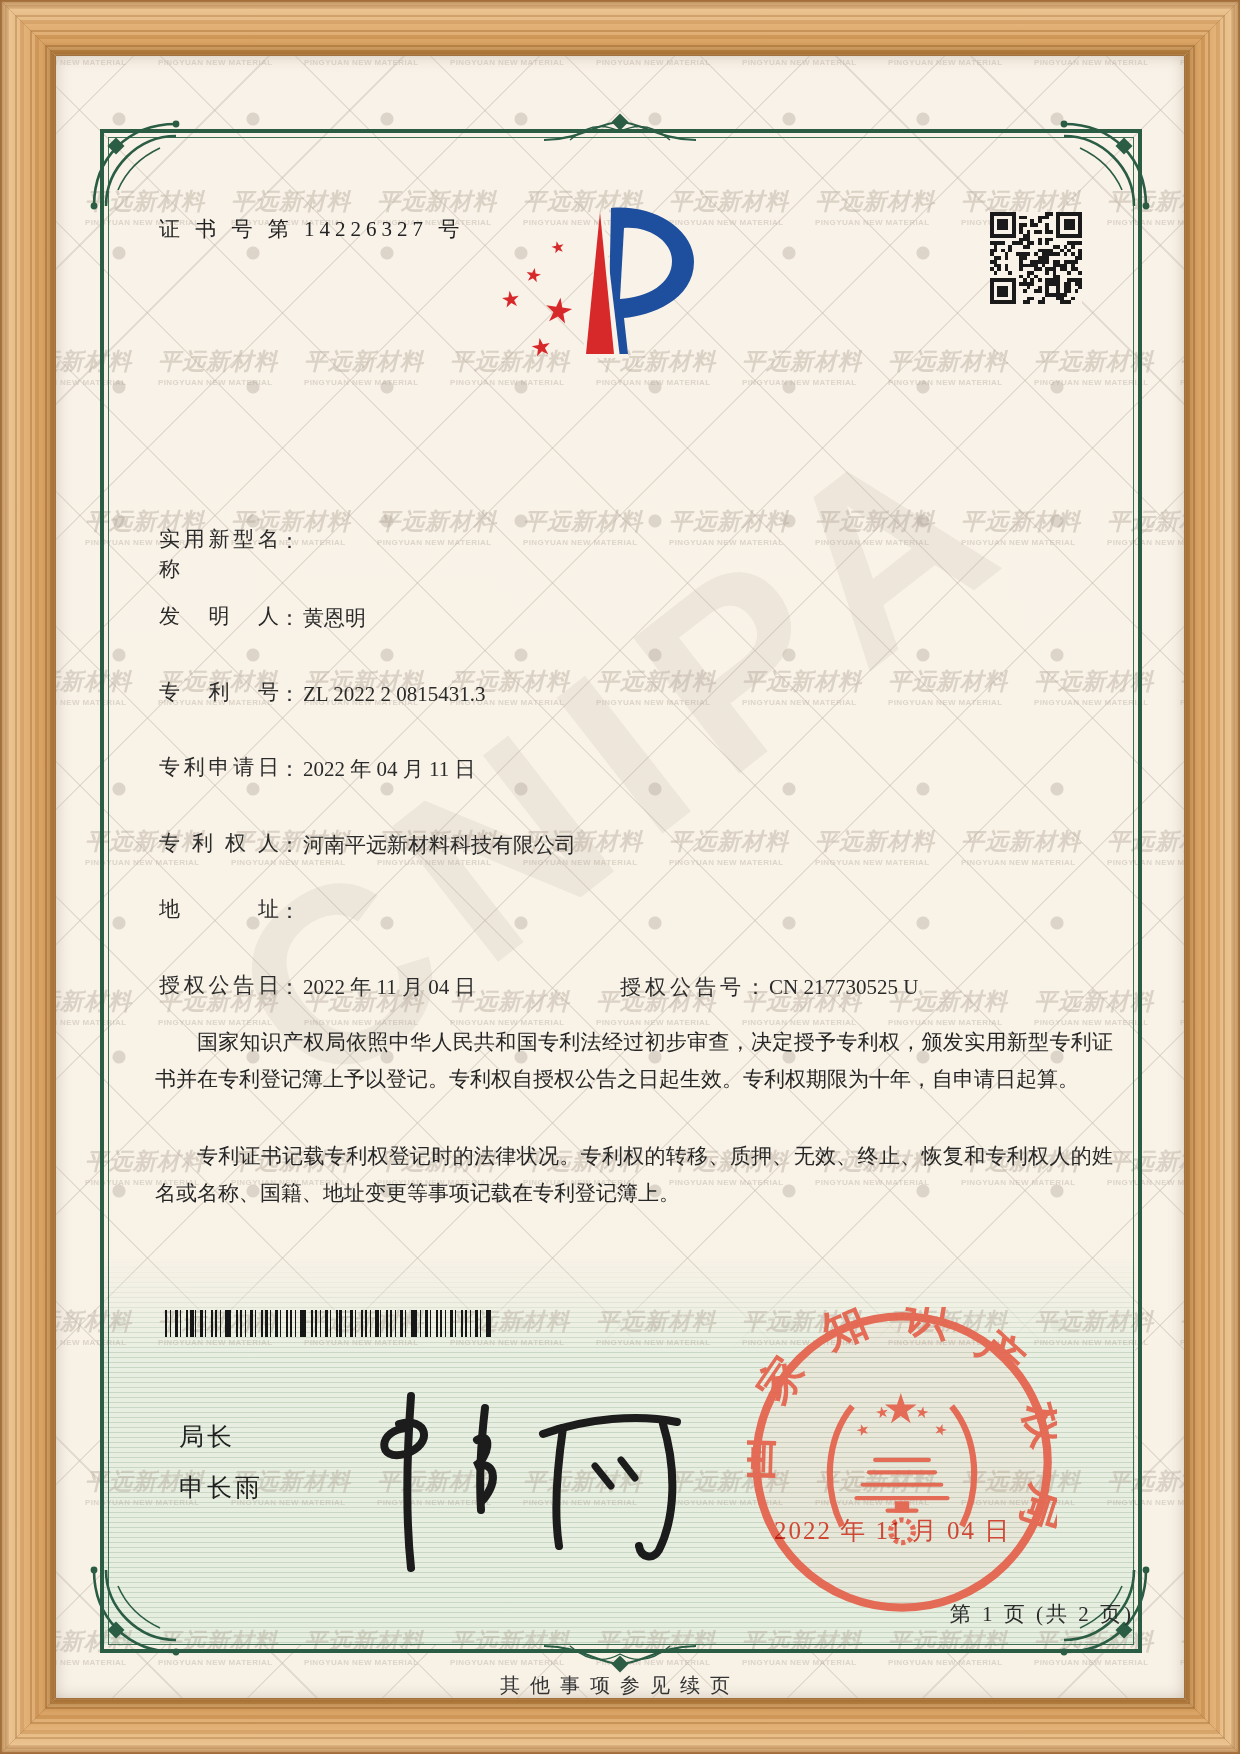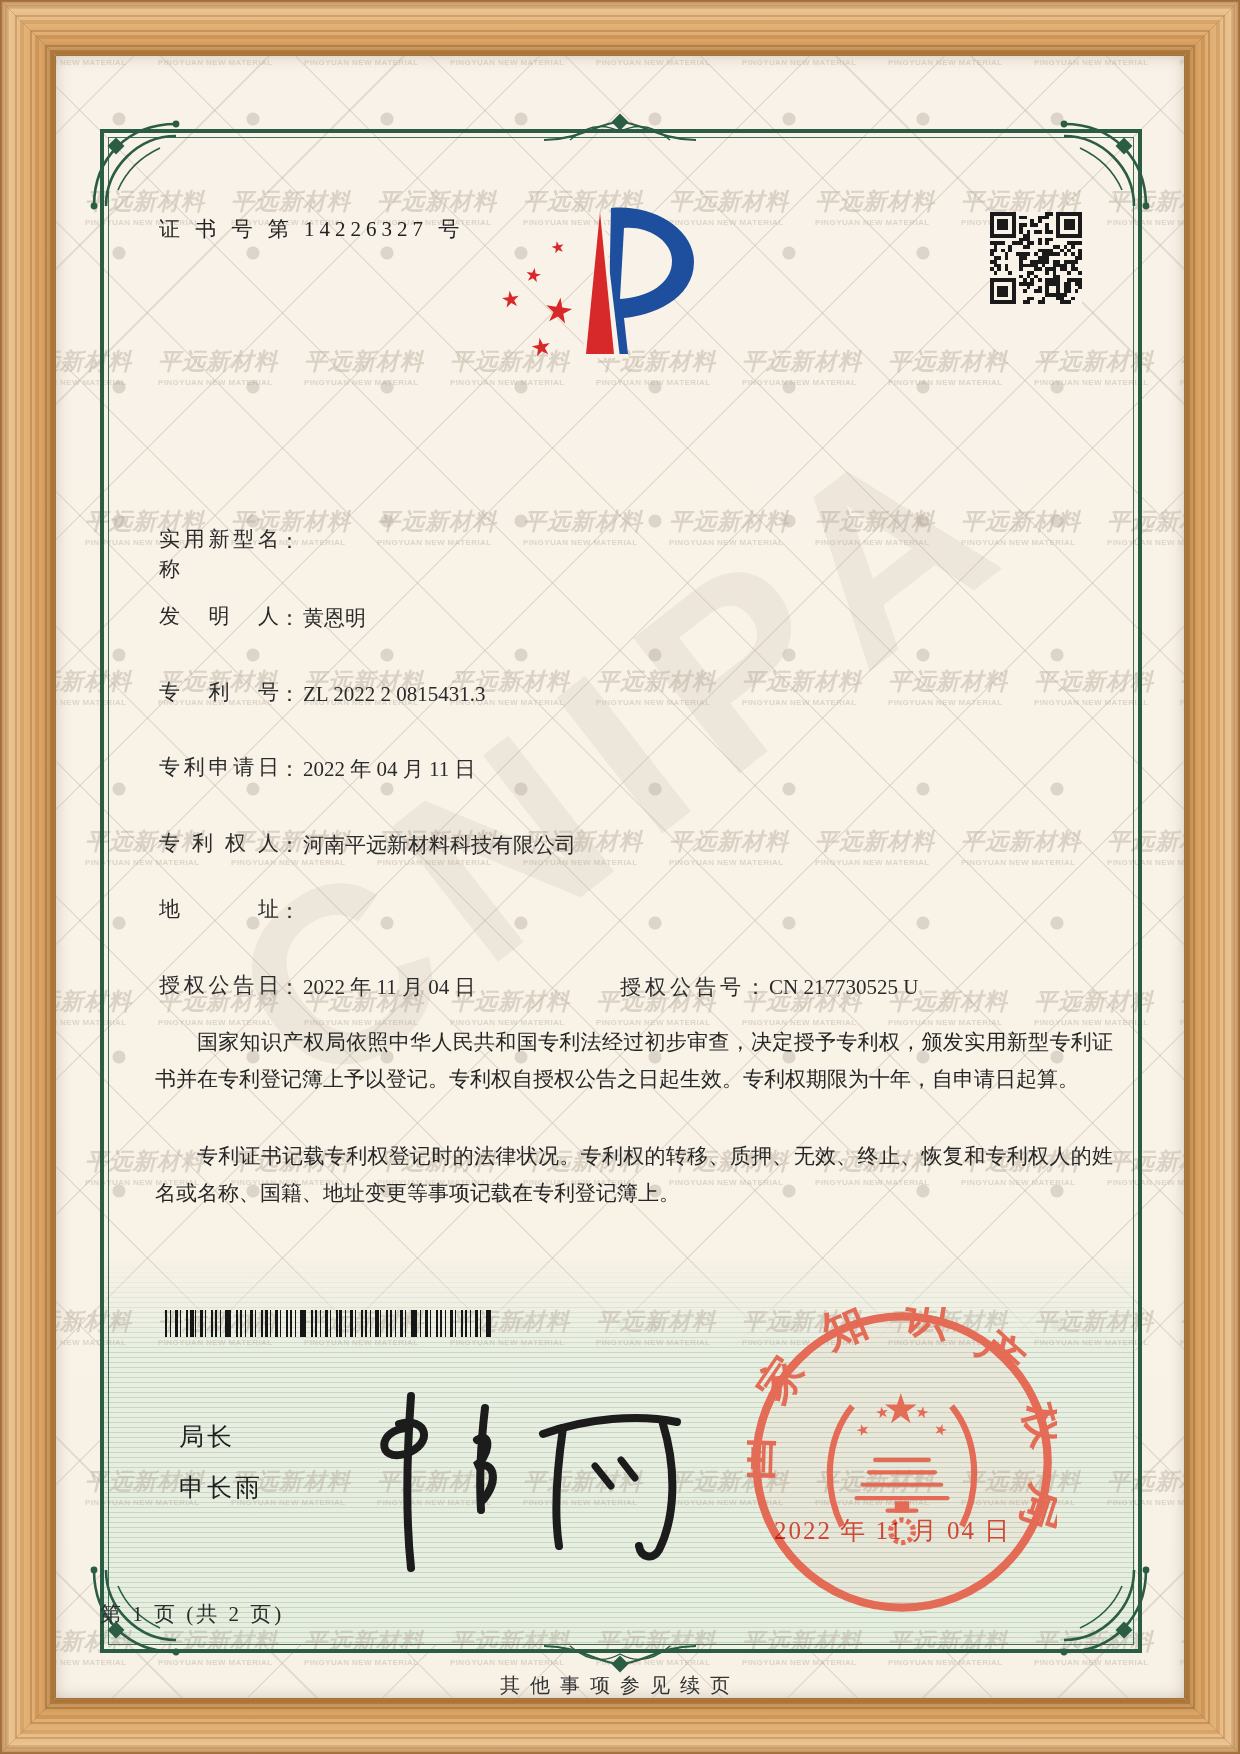--- a/index.html
+++ b/index.html
@@ -90,21 +90,21 @@
 
   .director{position:absolute;left:127px;top:1368px;font-family:"Liberation Sans","DejaVu Sans",sans-serif;
     font-size:25px;color:#1f1f1f;letter-spacing:3px;}
   .director div{margin-bottom:18px;}
   .signature{position:absolute;left:295px;top:1330px;width:360px;height:210px;}
 
   .seal{position:absolute;left:695px;top:1255px;width:310px;height:310px;z-index:12;
         mix-blend-mode:multiply;opacity:.92;}
   .seal-date{position:absolute;left:722px;top:1462px;z-index:13;font-size:25px;letter-spacing:2px;
     color:#cf4a37;white-space:nowrap;mix-blend-mode:multiply;}
-  .page-footer{position:absolute;left:48px;top:1548px;width:1034px;text-align:left;
+  .page-footer{position:absolute;left:48px;top:1548px;width:1034px;text-align:right;
     font-size:21px;letter-spacing:3px;color:#2b2b2b;}
   .cont-note{position:absolute;left:0;top:1618px;width:100%;text-align:center;
     font-size:20px;letter-spacing:10px;color:#333;}
 </style>
 </head>
 <body>
 
 <div class="frame-strip frame-top"></div>
 <div class="frame-strip frame-bottom"></div>
 <div class="frame-strip frame-left"></div>

